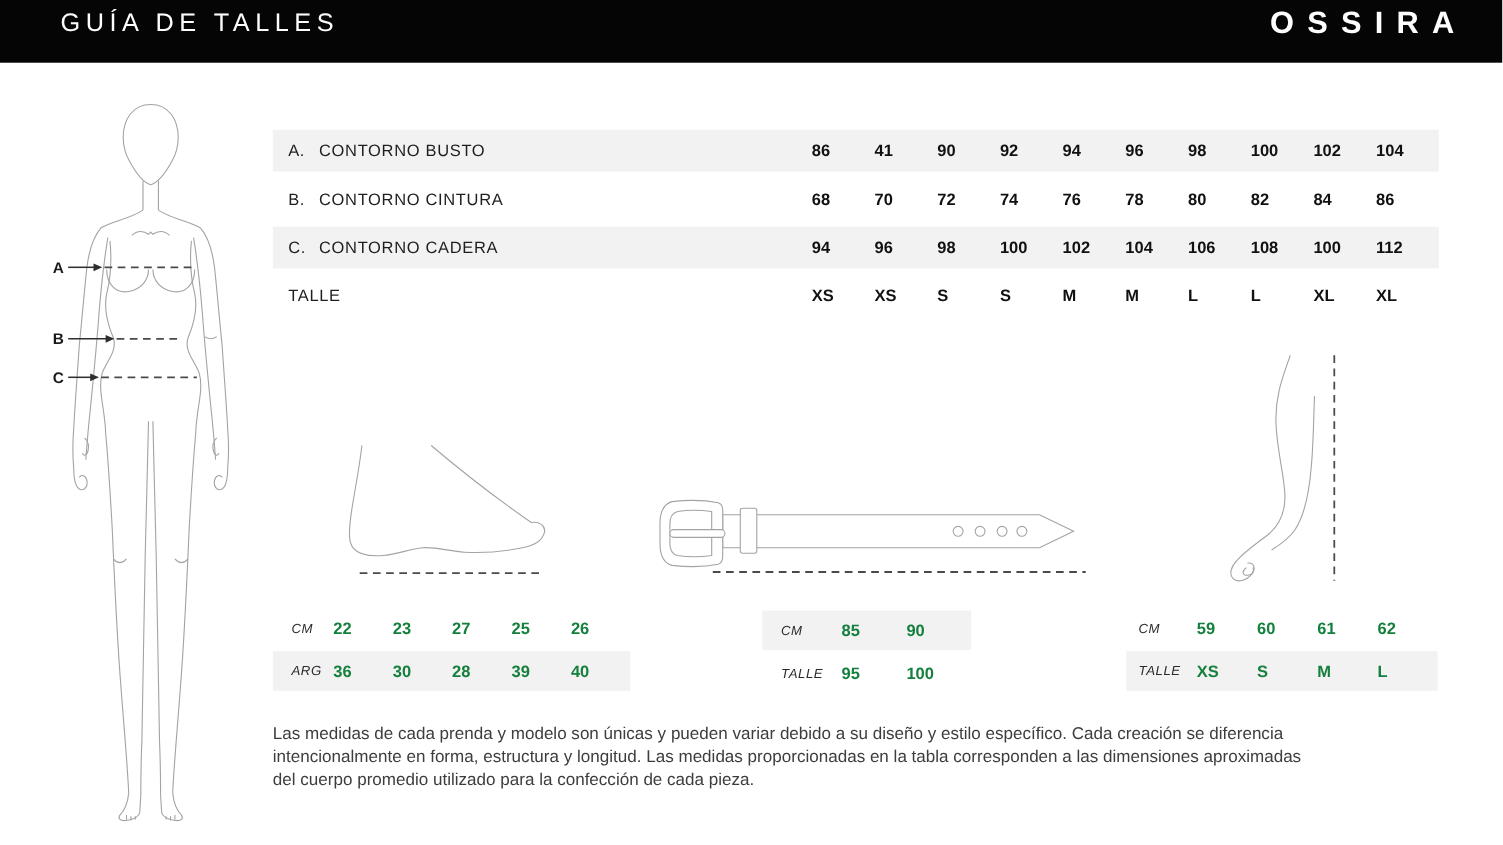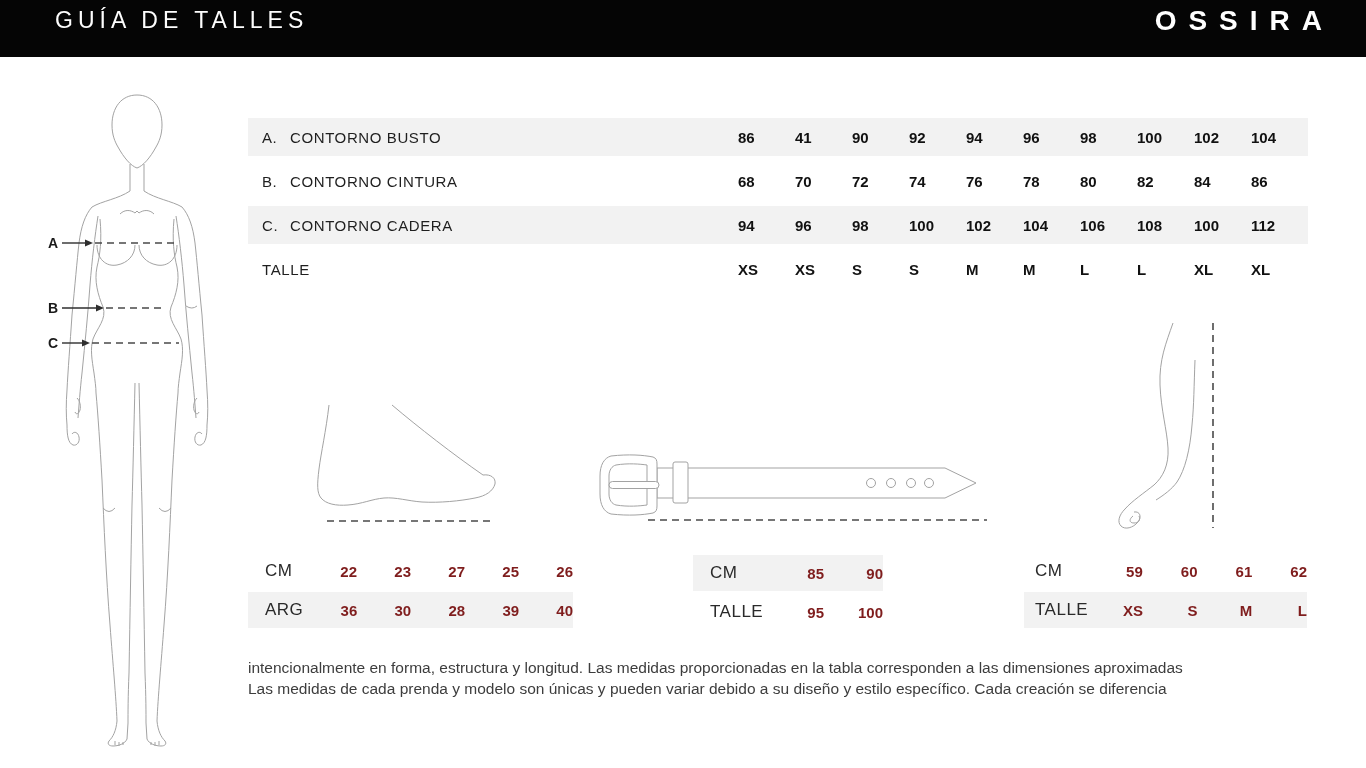--- a/index.html
+++ b/index.html
@@ -20,22 +20,22 @@
   .mlabel { flex:0 0 490px; display:flex; align-items:center; padding-left:14px;
             font-size:15px; letter-spacing:0.6px; color:#1f1f1f; }
   .mkey   { display:inline-block; width:28px; flex:0 0 28px; }
   .mkey:empty { display:none; }
   .mcell  { flex:1; text-align:left; font-size:15px; font-weight:700; color:#111; }
 
   
   .stable { position:absolute; }
   .srow   { display:flex; align-items:center; height:36px; margin-bottom:3px; }
   .srow.alt { background:#f2f2f2; }
-  .slabel { font-size:17px; letter-spacing:0.5px; color:#2a2a2a; }
-  .scell  { flex:1; text-align:right; font-size:15px; font-weight:700; color:#7f1d1d; }
+  .slabel { font-size:12px; letter-spacing:0.5px; color:#2a2a2a;font-style:italic; }
+  .scell  { flex:1; text-align:left; font-size:15px; font-weight:700; color:#15803d; }
 
   .stable.shoes  { left:248px;  top:553px; width:325px; }
   .stable.shoes  .slabel { flex:0 0 55px; padding-left:17px; }
   .stable.belts  { left:693px;  top:555px; width:190px; }
   .stable.belts  .slabel { flex:0 0 72px; padding-left:17px; }
   .stable.sleeves{ left:1024px; top:553px; width:283px; }
   .stable.sleeves .slabel { flex:0 0 64px; padding-left:11px; }
 
   
   .figure-svg { position:absolute; left:40px;  top:85px;  }
@@ -259,17 +259,18 @@
     <div class="srow alt">
       <div class="slabel">TALLE</div>
       <div class="scell">XS</div>
       <div class="scell">S</div>
       <div class="scell">M</div>
       <div class="scell">L</div>
     </div>
   </div>
 
   <div class="footnote">
+    <div>Las medidas de cada prenda y modelo son únicas y pueden variar debido a su diseño y estilo específico. Cada creación se diferencia</div>
     <div>intencionalmente en forma, estructura y longitud. Las medidas proporcionadas en la tabla corresponden a las dimensiones aproximadas</div>
-    <div>Las medidas de cada prenda y modelo son únicas y pueden variar debido a su diseño y estilo específico. Cada creación se diferencia</div>
+    <div>del cuerpo promedio utilizado para la confección de cada pieza.</div>
   </div>
 
 </div>
 
 </body></html>

